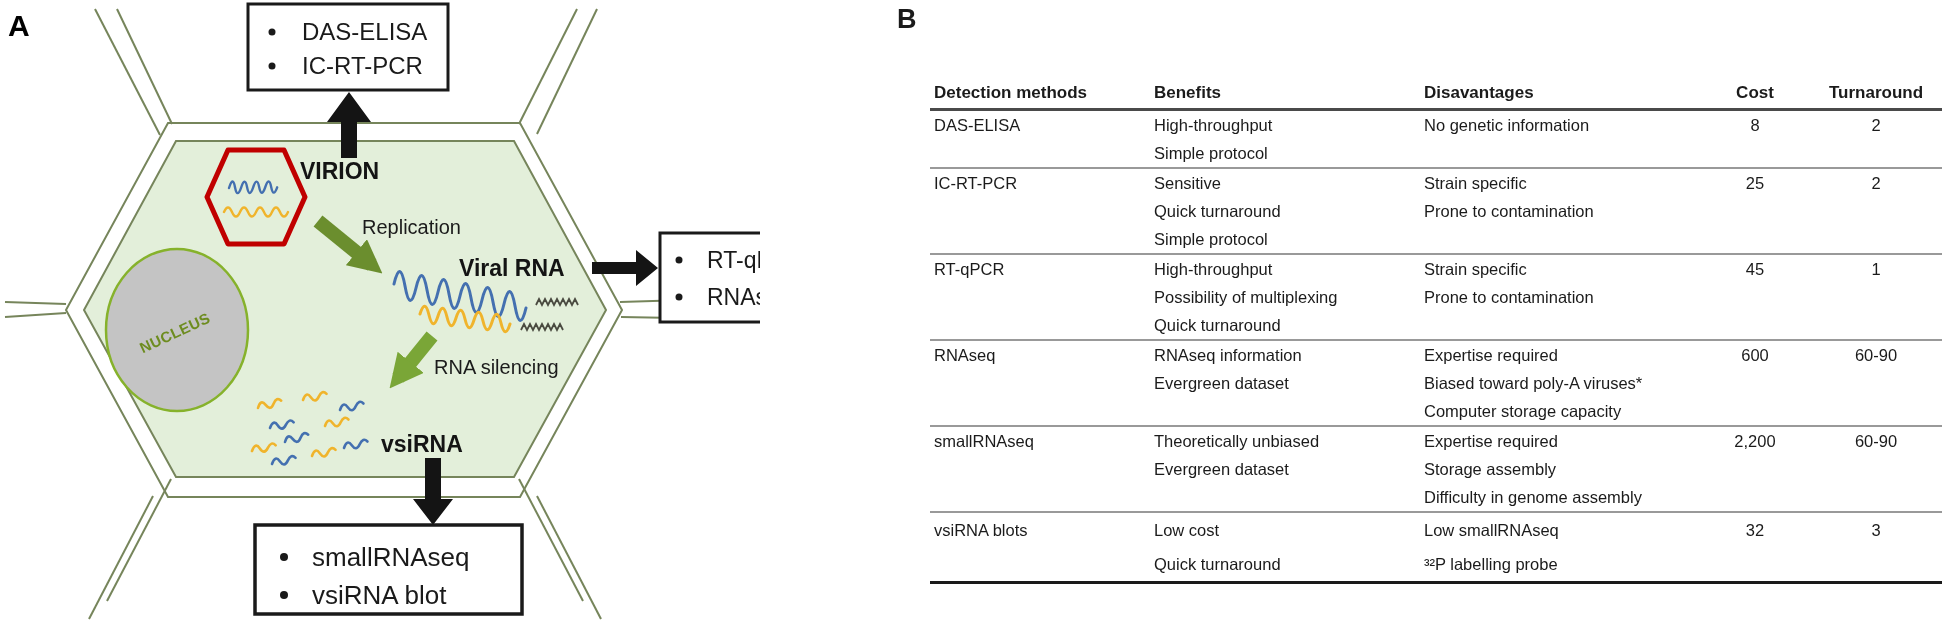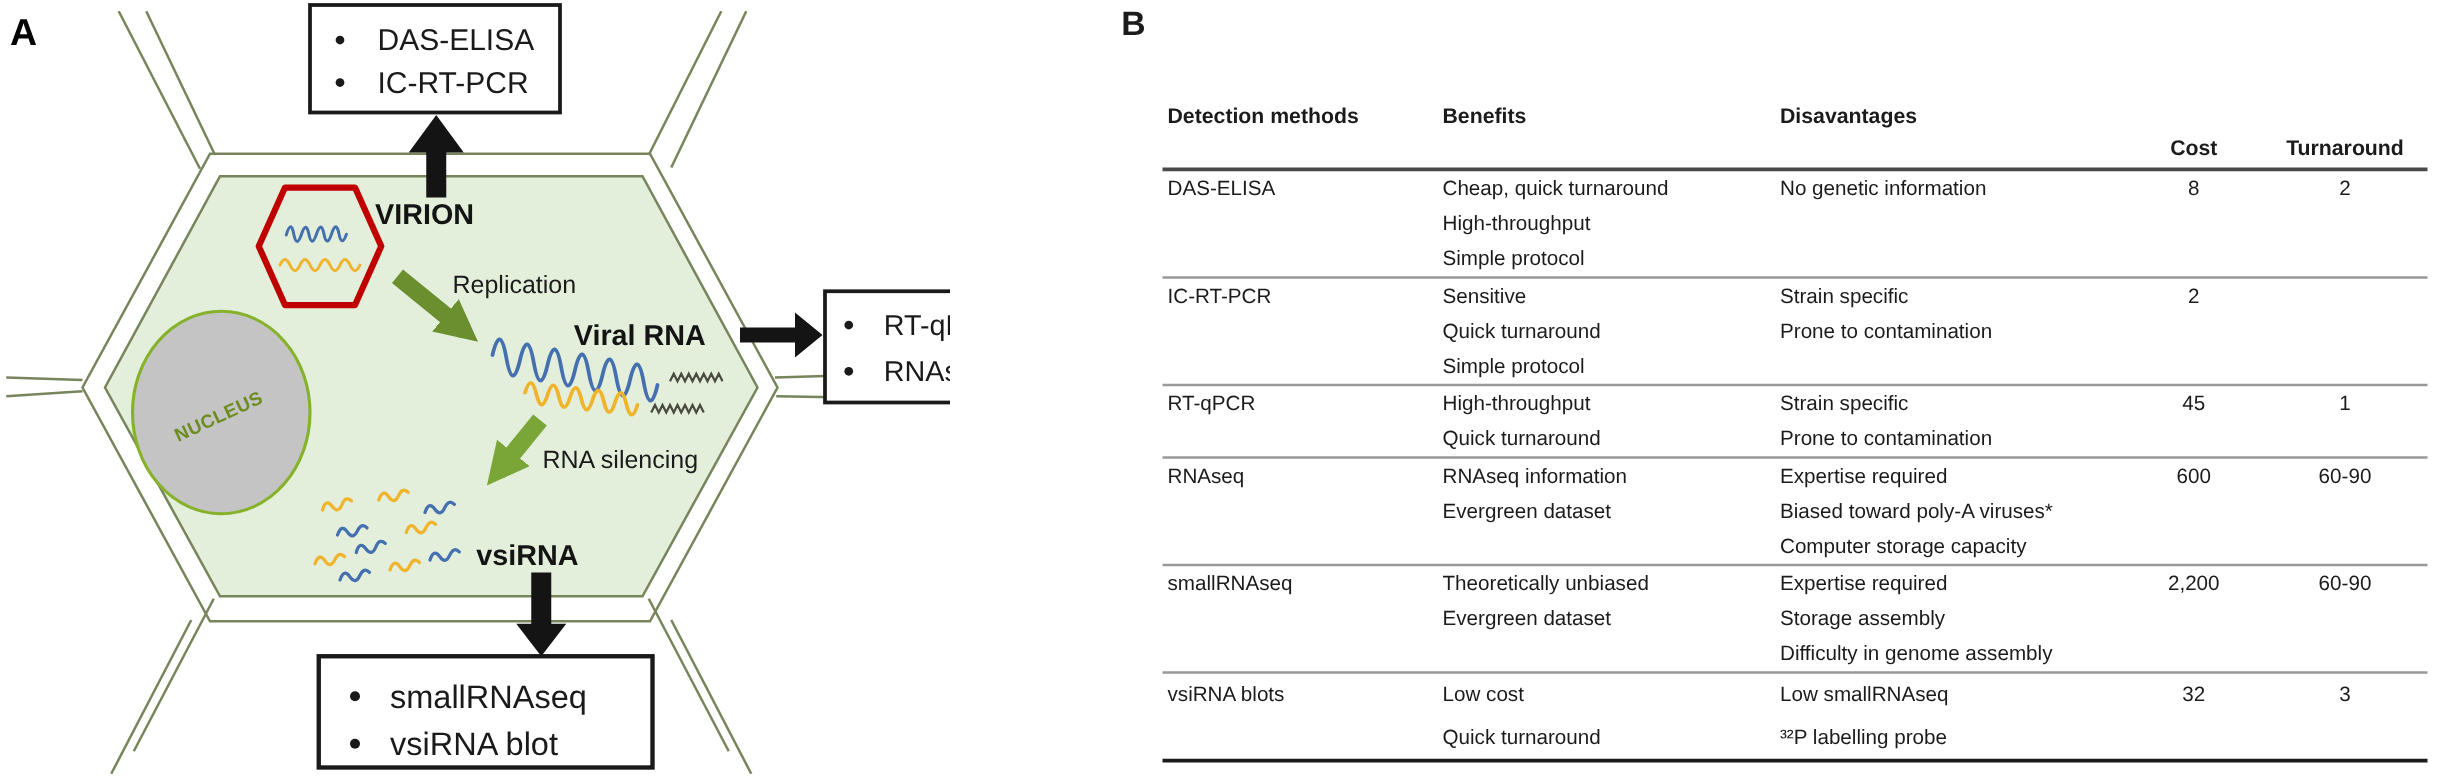--- a/index.html
+++ b/index.html
@@ -7,21 +7,21 @@
          font-family:"Liberation Sans",sans-serif;color:#1b1b1b;}
   
   #panel-a{position:absolute;left:0;top:0;width:760px;height:622px;}
   
   #panel-b{position:absolute;left:870px;top:0;width:1080px;height:622px;}
   .panel-label-b{position:absolute;left:27px;top:4px;font-size:27px;font-weight:bold;}
   .tbl{position:absolute;left:60px;top:84px;width:1012px;font-size:16.5px;line-height:1;}
   .grid{display:grid;grid-template-columns:220px 270px 280px 110px 132px;}
   .hdr{font-weight:bold;font-size:17px;border-bottom:3px solid #4a4a4a;padding-bottom:7px;}
   .hdr .hc{padding-left:4px;}
-  .hdr .num{text-align:center;padding-left:0;margin-top:26px;}
+  .hdr .num{text-align:center;padding-left:0;}
   .sec{border-bottom:2px solid #999;}
   .sec:last-child{border-bottom:3px solid #1a1a1a;}
   .c{padding-left:4px;}
   .c.num{text-align:center;padding-left:0;}
   .ln{height:28px;line-height:28px;white-space:nowrap;}
   .sec:last-child .ln{height:34px;line-height:34px;}
   svg text{font-family:"Liberation Sans",sans-serif;}
 </style>
 </head>
 <body>
@@ -140,21 +140,20 @@
         <div class="hc">Disavantages</div>
         <div class="hc num">Cost</div>
         <div class="hc num">Turnaround</div>
       </div>
 
       <div class="grid sec">
         <div class="c">
             <div class="ln">DAS-ELISA</div>
           </div>
         <div class="c">
-          <div class="ln">Cheap, quick turnaround</div>
           <div class="ln">High-throughput</div>
           <div class="ln">Simple protocol</div>
         </div>
         <div class="c">
             <div class="ln">No genetic information</div>
           </div>
         <div class="c num">
             <div class="ln">8</div>
           </div>
         <div class="c num">
@@ -169,30 +168,34 @@
         <div class="c">
           <div class="ln">Sensitive</div>
           <div class="ln">Quick turnaround</div>
           <div class="ln">Simple protocol</div>
         </div>
         <div class="c">
           <div class="ln">Strain specific</div>
           <div class="ln">Prone to contamination</div>
         </div>
         <div class="c num">
+            <div class="ln">25</div>
+          </div>
+        <div class="c num">
             <div class="ln">2</div>
           </div>
       </div>
 
       <div class="grid sec">
         <div class="c">
             <div class="ln">RT-qPCR</div>
           </div>
         <div class="c">
           <div class="ln">High-throughput</div>
+          <div class="ln">Possibility of multiplexing</div>
           <div class="ln">Quick turnaround</div>
         </div>
         <div class="c">
           <div class="ln">Strain specific</div>
           <div class="ln">Prone to contamination</div>
         </div>
         <div class="c num">
             <div class="ln">45</div>
           </div>
         <div class="c num">

